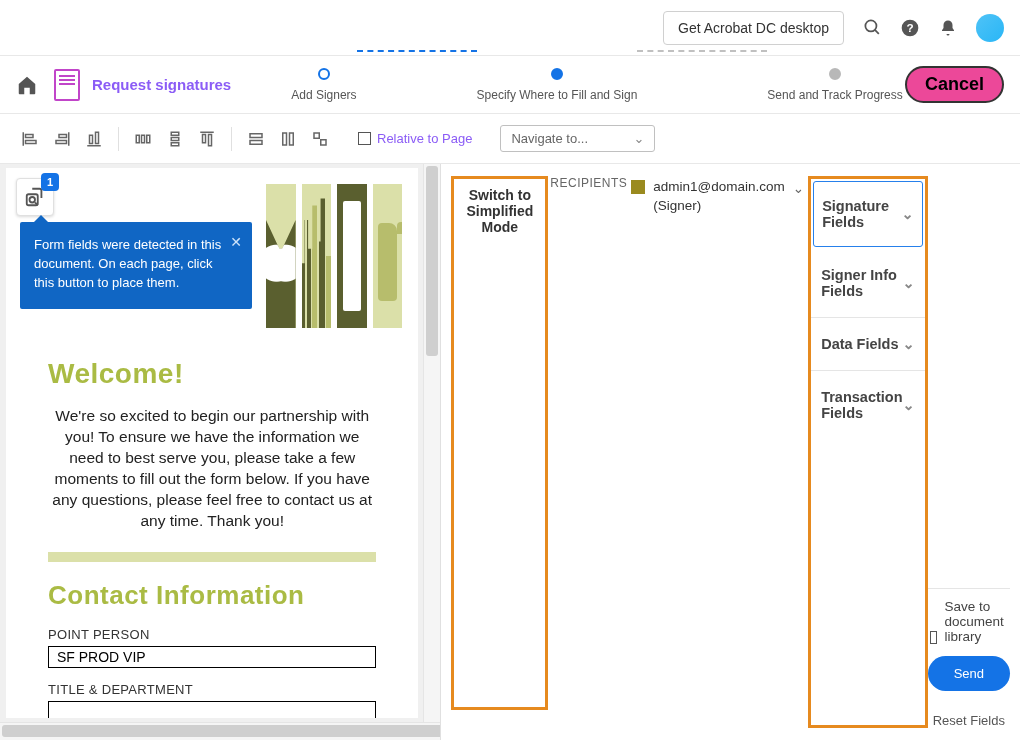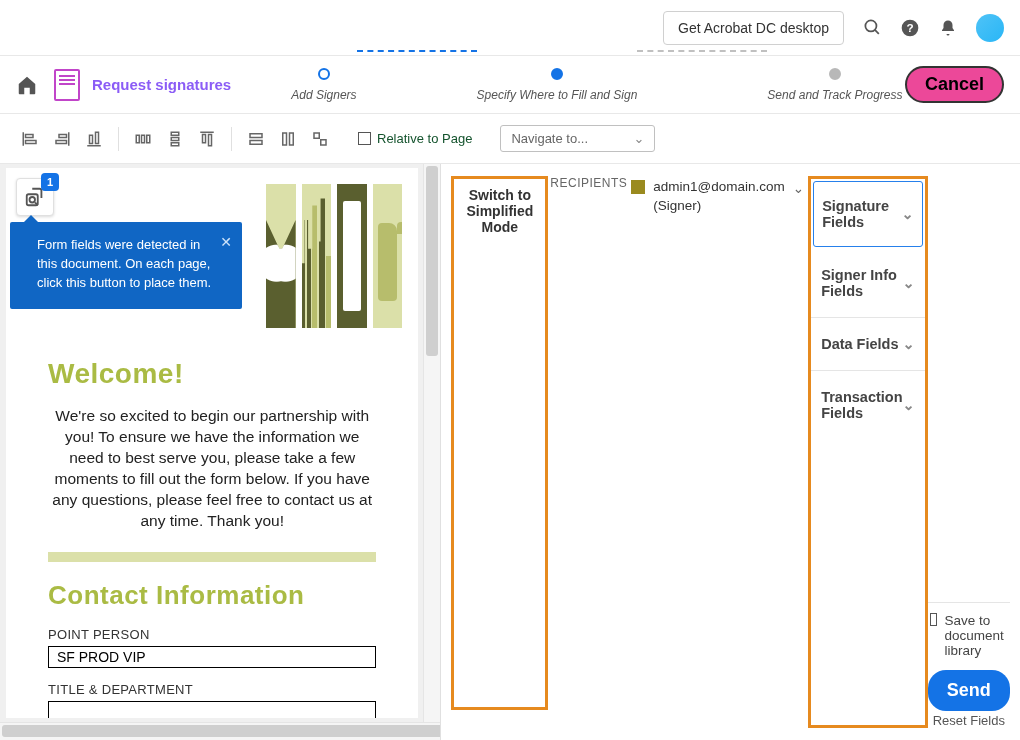--- a/index.html
+++ b/index.html
@@ -15,48 +15,48 @@
 .progressbar { height: 58px; border-bottom: 1px solid #e8e8e8; display: flex; align-items: center; padding: 0 16px; position: relative; }
 .home-icon { width: 22px; height: 22px; margin-right: 16px; cursor: pointer; }
 .doc-icon { width: 26px; height: 32px; border: 2px solid #c145c9; border-radius: 2px; margin-right: 12px; position: relative; }
 .doc-icon::before { content: ""; position: absolute; top: 4px; left: 3px; right: 3px; height: 2px; background: #c145c9; box-shadow: 0 4px 0 #c145c9, 0 8px 0 #c145c9; }
 .tool-title { font-weight: 600; font-size: 15px; color: #8b5cf6; }
 .steps { display: flex; align-items: center; margin-left: 60px; gap: 0; position: relative; }
 .step { display: flex; flex-direction: column; align-items: center; position: relative; }
 .step-dot { width: 12px; height: 12px; border-radius: 50%; border: 2px solid #1473e6; background: #fff; z-index: 2; }
 .step-dot.filled { background: #1473e6; }
 .step-dot.inactive { border-color: #b8b8b8; background: #b8b8b8; }
-.step-label { font-size: 12px; color: #555; margin-top: 8px; white-space: nowrap; font-style: italic; }
+.step-label { font-size: 12px; color: #555; margin-top: 8px; white-space: nowrap; }
 .step-line { height: 0; border-top: 2px dashed #1473e6; width: 120px; margin-top: -24px; align-self: flex-start; position: relative; top: 6px; }
 .step-line.inactive { border-top: 2px dashed #c0c0c0; }
 .cancel-btn { margin-left: auto; border: 2px solid #333; border-radius: 20px; padding: 6px 18px; font-size: 18px; font-weight: 600; background: #ec4899; cursor: pointer; }
 
 
 .toolbar { height: 50px; border-bottom: 1px solid #e8e8e8; display: flex; align-items: center; padding: 0 16px; gap: 4px; }
 .tb-btn { width: 28px; height: 28px; display: flex; align-items: center; justify-content: center; cursor: pointer; color: #666; }
 .tb-sep { width: 1px; height: 24px; background: #e0e0e0; margin: 0 6px; }
-.relative-wrap { display: flex; align-items: center; gap: 6px; margin-left: 20px; font-size: 13px; color: #14532d; }
+.relative-wrap { display: flex; align-items: center; gap: 6px; margin-left: 20px; font-size: 13px; color: #8b5cf6; }
 .checkbox { width: 13px; height: 13px; border: 1.5px solid #555; }
 .navigate-select { margin-left: 24px; border: 1px solid #c0c0c0; border-radius: 3px; padding: 5px 10px; font-size: 13px; color: #666; width: 155px; display: flex; justify-content: space-between; align-items: center; cursor: pointer; background: #fff; }
 
 
 .main { display: flex; height: 576px; }
 .canvas-wrap { width: 805px; position: relative; background: #f0f0f0; overflow: hidden; }
 .canvas-scroll { position: absolute; right: 0; top: 0; bottom: 18px; width: 17px; background: #f5f5f5; border-left: 1px solid #e5e5e5; }
 .canvas-scroll-h { position: absolute; left: 0; right: 0; bottom: 0; height: 18px; background: #f5f5f5; border-top: 1px solid #e5e5e5; }
 .canvas-scroll::after { content: ""; position: absolute; top: 2px; left: 2px; right: 2px; height: 190px; background: #cfcfcf; border-radius: 3px; }
 .canvas-scroll-h::after { content: ""; position: absolute; top: 2px; left: 2px; height: 12px; width: 760px; background: #cfcfcf; border-radius: 3px; }
 
 .doc { position: absolute; left: 6px; right: 22px; top: 4px; bottom: 22px; background: #fff; overflow: hidden; }
 
 
 .detect-badge { position: absolute; top: 14px; left: 16px; z-index: 5; }
 .detect-btn { width: 38px; height: 38px; background: #fff; border: 1px solid #e0e0e0; border-radius: 4px; display: flex; align-items: center; justify-content: center; box-shadow: 0 1px 3px rgba(0,0,0,0.15); position: relative; cursor: pointer; }
 .detect-count { position: absolute; top: -6px; right: -6px; background: #1473e6; color: #fff; font-size: 11px; font-weight: bold; width: 18px; height: 18px; border-radius: 4px; display: flex; align-items: center; justify-content: center; }
-.tooltip { position: absolute; top: 58px; left: 10px; width: 232px; background: #1066c4; color: #fff; padding: 14px 30px 16px 27px; font-size: 13px; line-height: 1.45; border-radius: 2px; z-index: 5; }
+.tooltip { position: absolute; top: 58px; left: 20px; width: 232px; background: #1066c4; color: #fff; padding: 14px 30px 16px 14px; font-size: 13px; line-height: 1.45; border-radius: 2px; z-index: 5; }
 .tooltip::before { content: ""; position: absolute; top: -7px; left: 14px; border: 7px solid transparent; border-bottom-color: #1066c4; border-top: none; }
 .tooltip .close { position: absolute; top: 10px; right: 10px; cursor: pointer; color: #cfe4fa; font-size: 14px; }
 
 
 .banner { height: 160px; background: #fff; display: flex; gap: 6px; padding: 16px 16px 0 260px; }
 .banner-tile { flex: 1; background: #dbe0a9; position: relative; overflow: hidden; }
 .handshake { background: #dbe0a9; }
 .handshake::before { content: ""; position: absolute; inset: 0; background:
    radial-gradient(circle at 35% 55%, #fff 18px, transparent 19px),
    radial-gradient(circle at 65% 55%, #fff 18px, transparent 19px),
@@ -89,22 +89,22 @@
 .recipient-text { flex: 1; line-height: 1.4; }
 .recipient-chev { color: #666; margin-top: 2px; }
 
 .fields-box { border: 3px solid #e68a1f; padding: 0; }
 .field-cat { border-bottom: 1px solid #e5e5e5; padding: 18px 10px; display: flex; justify-content: space-between; align-items: center; font-size: 14.5px; font-weight: 600; color: #444; cursor: pointer; }
 .field-cat:first-child { border: 1px solid #2680eb; border-radius: 3px; margin: 2px; padding: 16px 8px; }
 .field-cat:last-child { border-bottom: none; }
 .chev { color: #888; }
 
 .panel-footer { margin-top: auto; border-top: 1px solid #e5e5e5; padding-top: 10px; }
-.save-lib { display: flex; align-items: flex-start; gap: 8px; font-size: 13.5px; color: #444; margin-bottom: 12px; padding-left: 2px; }
-.send-btn { width: 100%; background: #1473e6; color: #fff; border: none; border-radius: 18px; padding: 10px; font-size: 18px; font-weight: 700; cursor: pointer; margin-bottom: 2px; }
+.save-lib { display: flex; align-items: flex-end; gap: 8px; font-size: 13.5px; color: #444; margin-bottom: 12px; padding-left: 2px; }
+.send-btn { width: 100%; background: #1473e6; color: #fff; border: none; border-radius: 18px; padding: 10px; font-size: 13px; font-weight: 400; cursor: pointer; margin-bottom: 22px; }
 .reset-link { text-align: center; font-size: 13px; color: #555; cursor: pointer; }
 
 svg { display: block; }
 </style>
 </head>
 <body>
 
 <div class="topbar">
   <button class="desktop-btn">Get Acrobat DC desktop</button>
   <div class="icon">

